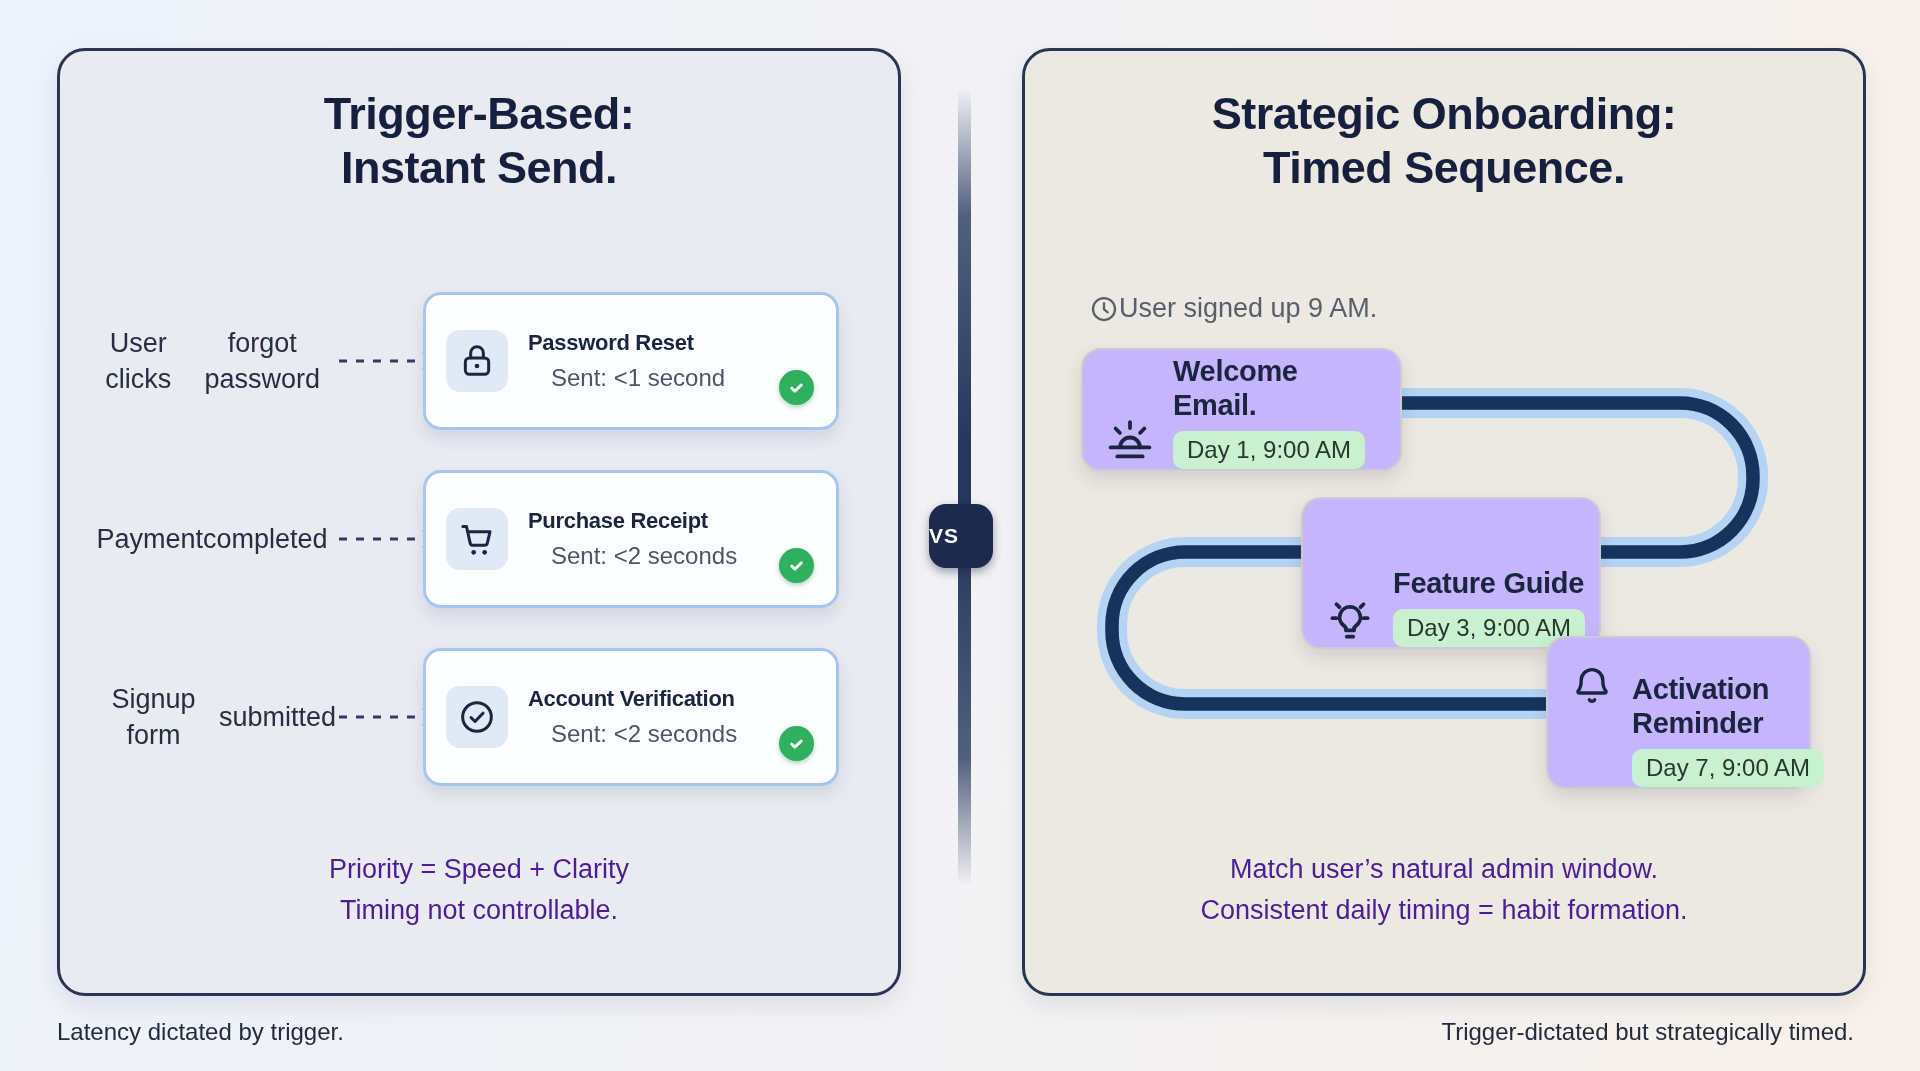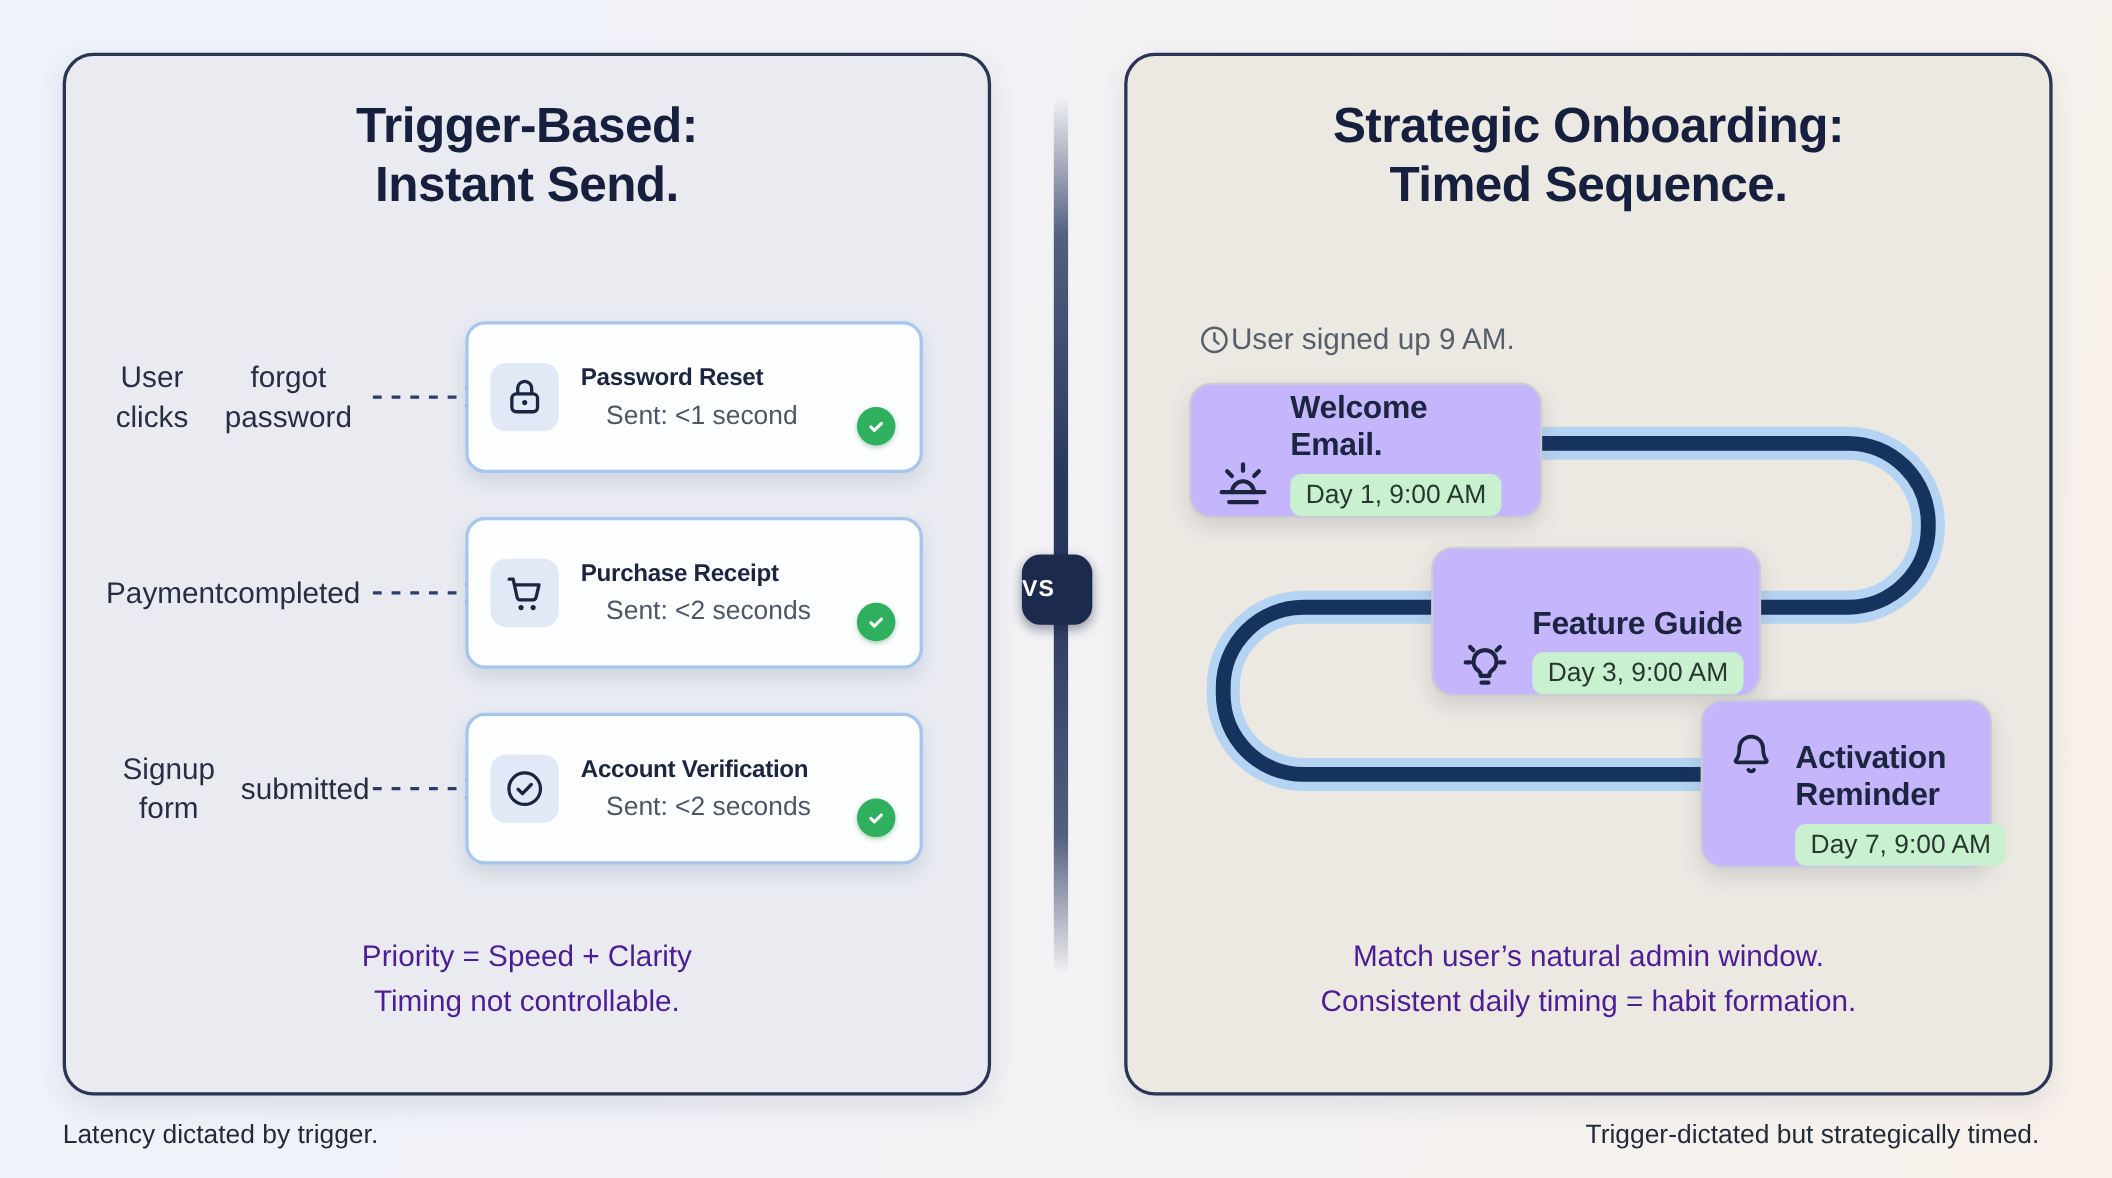--- a/index.html
+++ b/index.html
@@ -95,21 +95,21 @@
 
   .flow-svg{ position:absolute; left:0; top:0; width:838px; height:942px; }
 
   .step-card{
     position:absolute; background:#c4b5fd;
     border:2px solid #c9ccd4; border-radius:20px;
     box-shadow:0 8px 18px rgba(60,60,80,.15);
     display:flex; align-items:flex-end; padding:0 20px;
   }
   .step-0{ left:56px;  top:297px; width:321px; height:123px; }
-  .step-1{ left:276px; top:446px; width:300px; height:136px; }
+  .step-1{ left:276px; top:446px; width:300px; height:152px; }
   .step-2{ left:521px; top:585px; width:265px; height:153px; }
   .step-icon{ flex:0 0 auto; margin-right:16px; display:flex; }
   .step-icon svg{ width:54px; height:54px; }
   .step-2 .step-icon svg{ width:48px; height:48px; }
   .step-2 .step-icon{ align-self:flex-start; margin-top:24px; }
   .step-body{ display:flex; flex-direction:column; align-items:flex-start; }
   .step-title{ font-size:29px; font-weight:800; color:#1b2540; letter-spacing:-.3px; line-height:1.15; }
   .day-badge{
     margin-top:9px; background:#c9f1cf; color:#27392e;
     font-size:24px; padding:5px 14px; border-radius:10px; white-space:nowrap;

